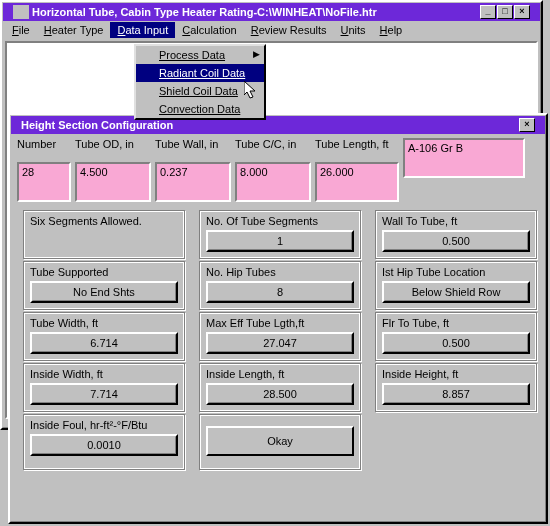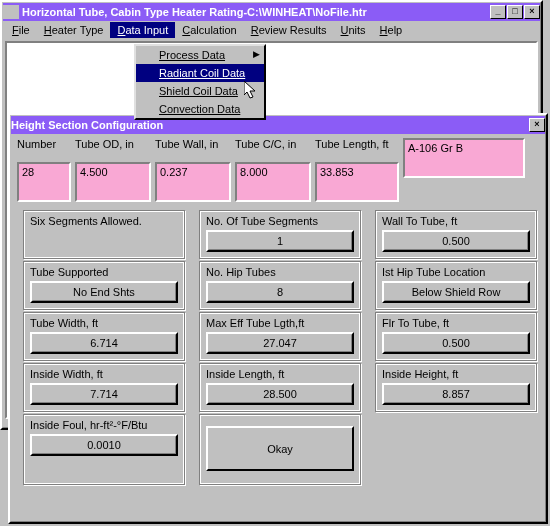--- a/index.html
+++ b/index.html
@@ -17,26 +17,26 @@
     border: 2px solid;
     border-color: #fff #000 #000 #fff;
     background: #c0c0c0;
   }
   .winframe-inner {
     border: 1px solid;
     border-color: #c0c0c0 #808080 #808080 #c0c0c0;
     height: 100%;
   }
   .titlebar {
-    background: #8b5cf6;
+    background: #6d28d9;
     color: #fff;
     display: flex;
     align-items: center;
     height: 18px;
-    padding: 0 0;
+    padding: 0 10px;
     font-weight: bold;
   }
   .titlebar .ticon {
     width: 16px; height: 14px; margin-right: 3px;
     background: #c0c0c0;
   }
   .titlebar .ttext { flex: 1; white-space: nowrap; overflow: hidden; }
   .titlebtns { display: flex; gap: 1px; }
   .tbtn {
     width: 16px; height: 14px;
@@ -133,21 +133,21 @@
   .btn3d-inner {
     border: 1px solid;
     border-color: #c0c0c0 #808080 #808080 #c0c0c0;
     height: 100%;
     display: flex; align-items: center; justify-content: center;
   }
   .okay {
     border: 2px solid;
     border-color: #fff #000 #000 #fff;
     background: #c0c0c0;
-    height: 45px;
+    height: 30px;
     display: flex; align-items: center; justify-content: center;
     margin: 7px 0;
   }
 </style>
 </head>
 <body>
 
 <div class="winframe" style="left:0; top:0; width:543px; height:430px;">
   <div class="winframe-inner">
     <div class="titlebar">
@@ -207,21 +207,21 @@
       <div class="col" style="width:76px">
         <div class="lbl">Tube Wall, in</div>
         <div class="txtin">0.237</div>
       </div>
       <div class="col" style="width:76px">
         <div class="lbl">Tube C/C, in</div>
         <div class="txtin">8.000</div>
       </div>
       <div class="col" style="width:84px">
         <div class="lbl">Tube Length, ft</div>
-        <div class="txtin">33.853</div>
+        <div class="txtin">26.000</div>
       </div>
       <div class="col" style="width:122px">
         <div class="txtin">A-106 Gr B</div>
       </div>
     </div>
 
     <div class="grid3">
 
       <div class="groupbox">
         <div class="glabel">Six Segments Allowed.</div>

